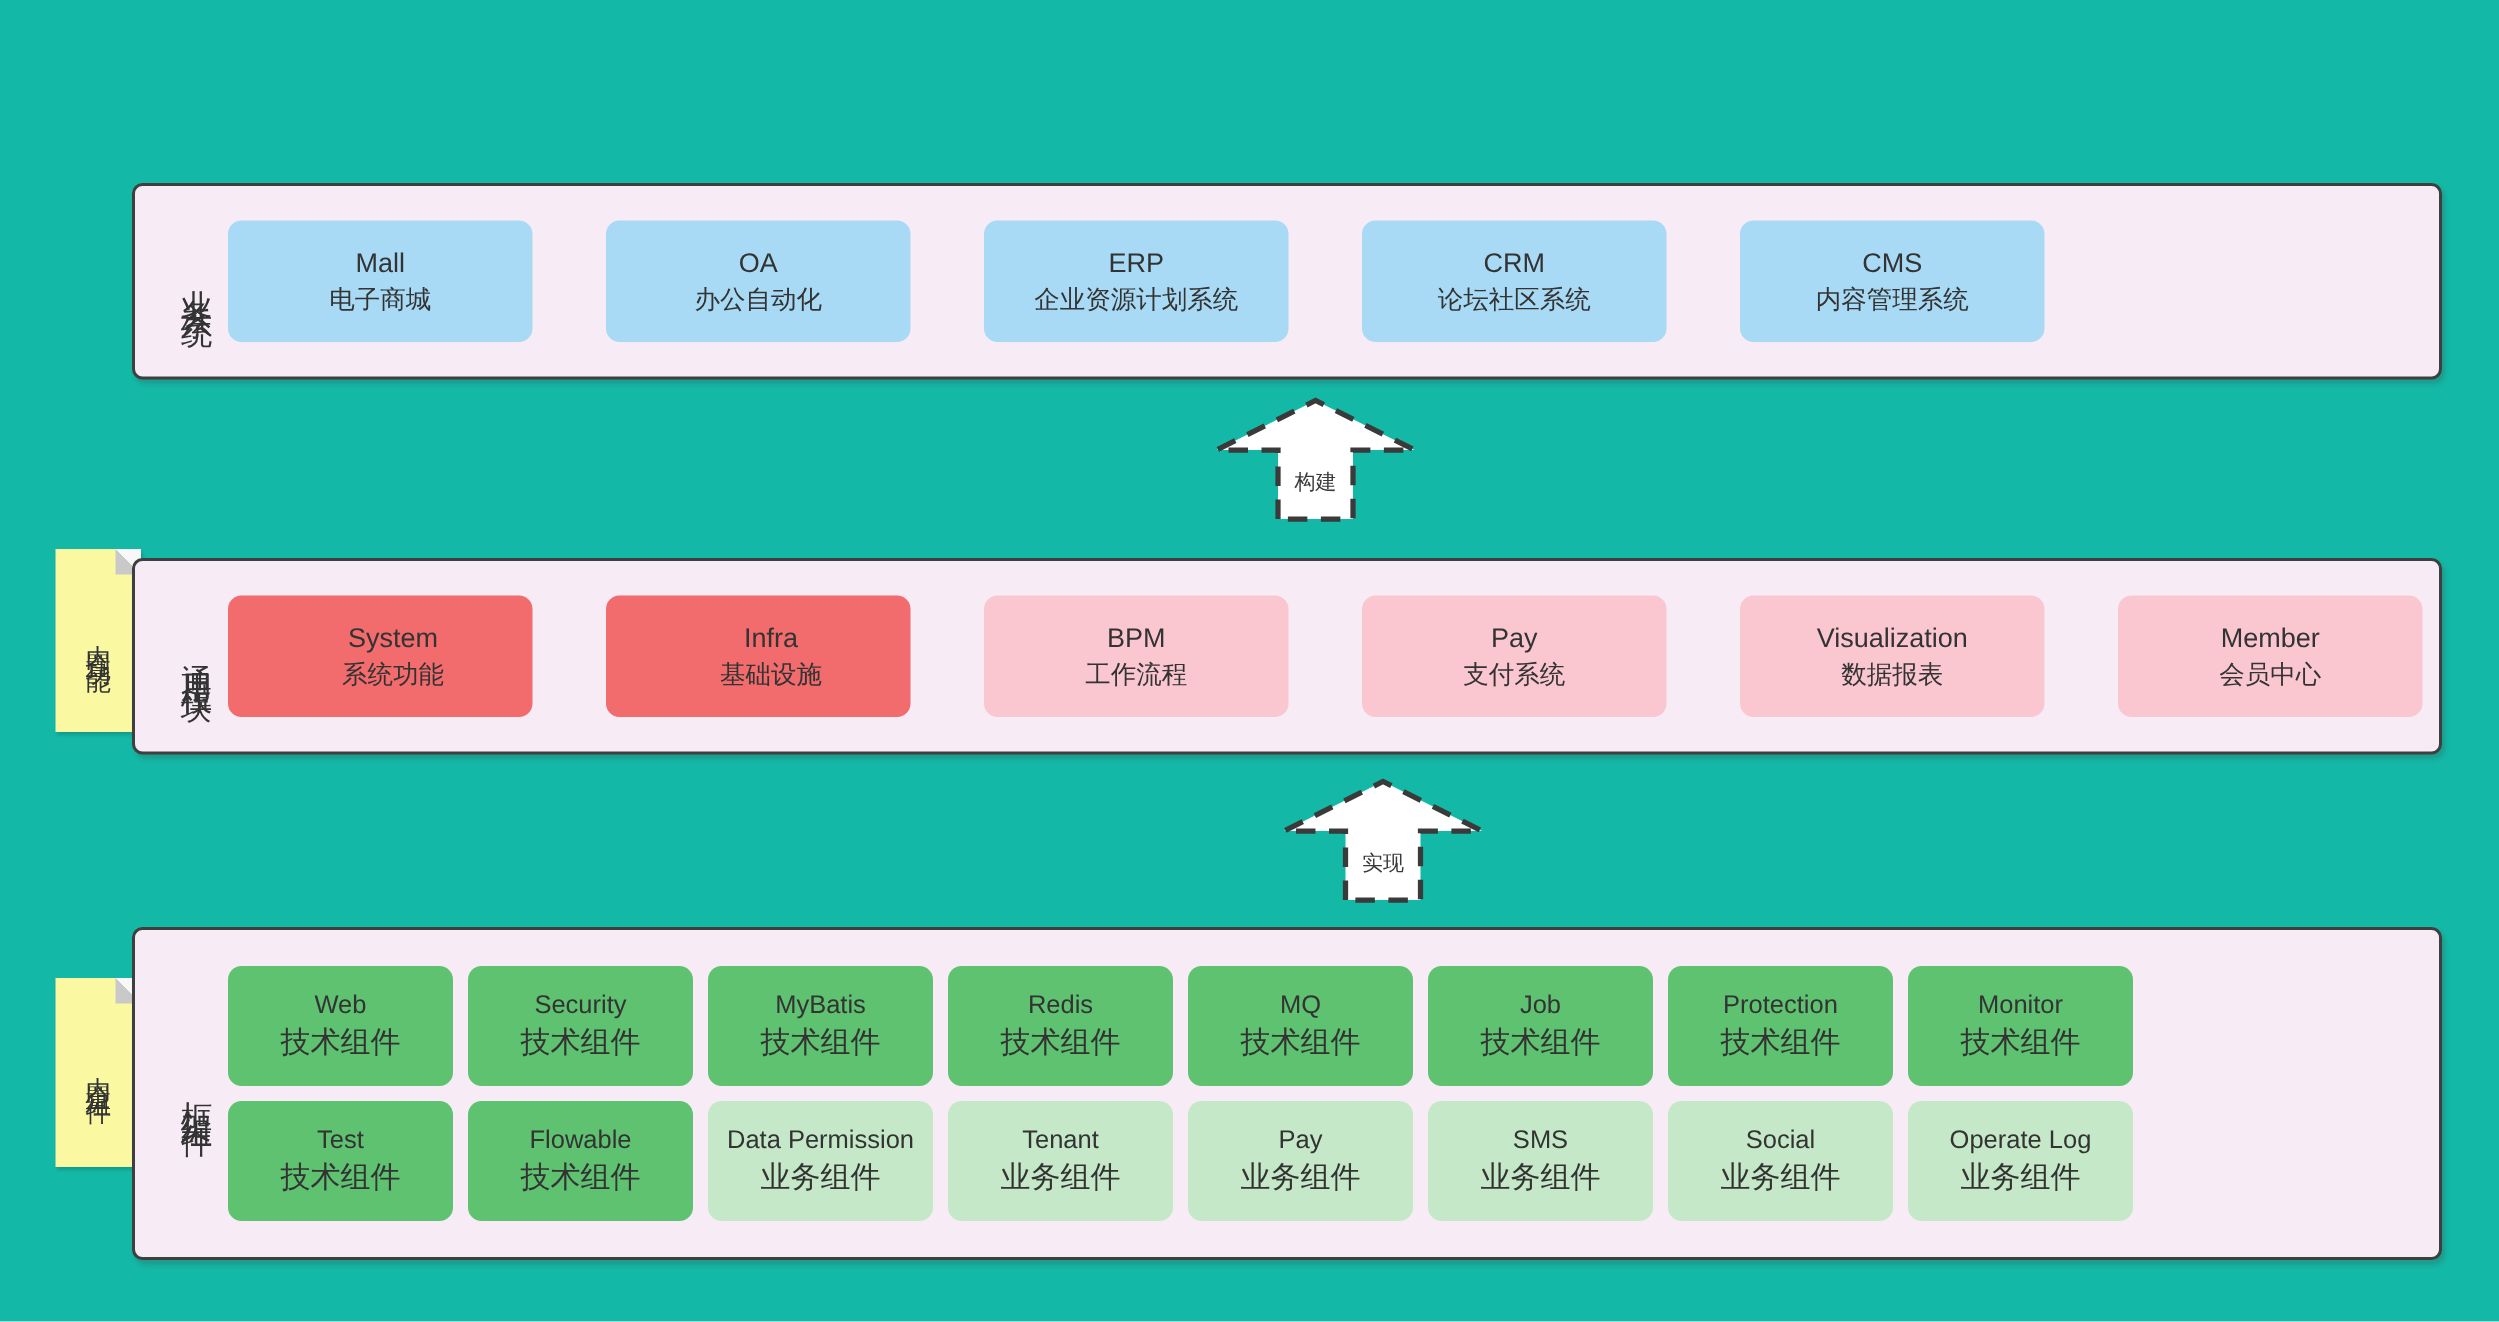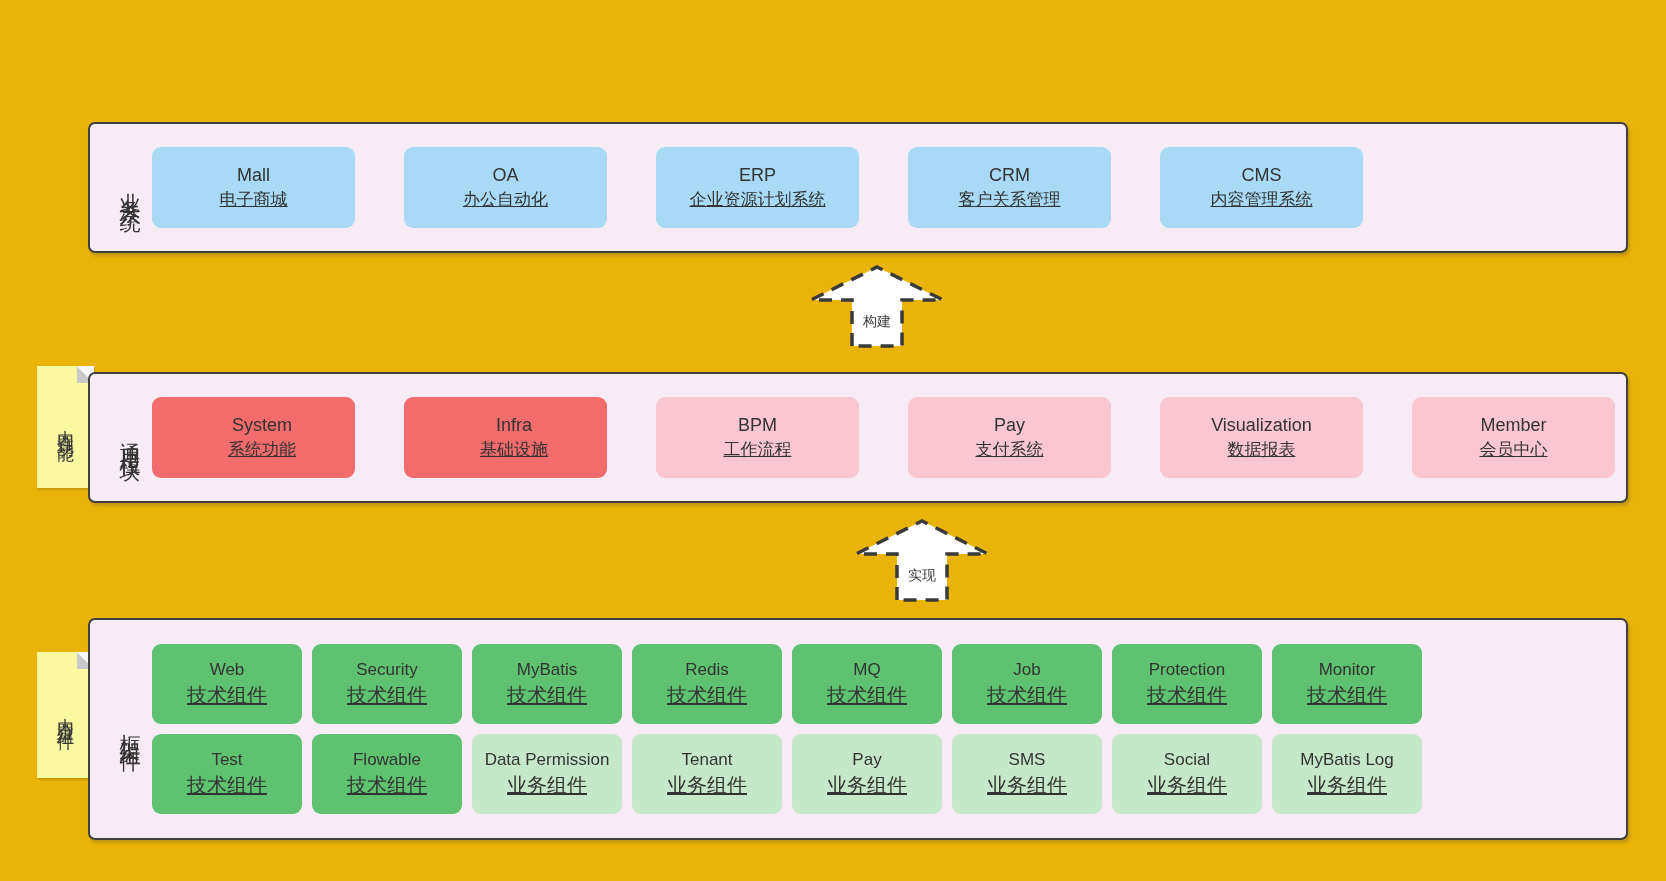--- a/index.html
+++ b/index.html
@@ -1,18 +1,18 @@
 <!DOCTYPE html>
 <html><head>
 <meta charset="utf-8">
 <style>
   * { margin:0; padding:0; box-sizing:border-box; }
   html,body { background:#f8f8f8; }
   .canvas {
-    position:relative; width:1666px; height:881px; background:#eab308;
+    position:relative; width:1666px; height:881px; background:#14b8a6;
     font-family:"Liberation Sans","DejaVu Sans",sans-serif; color:#333333;
     overflow:hidden;
   }
 
   
   .layer {
     position:absolute; left:88px; width:1540px;
     background:#f7ecf5; border:2px solid #3f3f3f; border-radius:7px;
     box-shadow:2px 3px 3px rgba(60,60,60,0.22);
     display:flex; align-items:center; padding-left:14px; z-index:2;
@@ -33,21 +33,21 @@
     column-gap:37px; row-gap:21px; margin-left:8px;gap:10px;
   }
 
   
   .box {
     border-radius:9px; display:flex; flex-direction:column;
     align-items:center; justify-content:center; text-align:center;
     line-height:1.38; padding:4px 6px;
   }
   .box .t { font-size:18px; }
-  .box .s { font-size:17px;text-decoration:underline; }
+  .box .s { font-size:17px; }
   .box-6 { width:203px; height:81px; }
   .box-8 { width:150px; height:80px; }
   .box-8 .t { font-size:17px; }
   .box-8 .s { font-size:20px; }
 
   .blue        { background:#a8daf5; }
   .red         { background:#f26b6d;padding-left:23px; }
   .pink        { background:#fac7d1; }
   .green-dark  { background:#5ec271; }
   .green-light { background:#c5e9c8; }
@@ -94,21 +94,21 @@
       <div class="box box-6 blue">
         <div class="t">OA</div>
         <div class="s">办公自动化</div>
       </div>
       <div class="box box-6 blue">
         <div class="t">ERP</div>
         <div class="s">企业资源计划系统</div>
       </div>
       <div class="box box-6 blue">
         <div class="t">CRM</div>
-        <div class="s">客户关系管理</div>
+        <div class="s">论坛社区系统</div>
       </div>
       <div class="box box-6 blue">
         <div class="t">CMS</div>
         <div class="s">内容管理系统</div>
       </div>
     </div>
   </section>
 
   <div class="arrow arrow-1">
     <svg viewBox="0 0 140 84">
@@ -220,19 +220,19 @@
       </div>
       <div class="box box-8 green-light">
         <div class="t">SMS</div>
         <div class="s">业务组件</div>
       </div>
       <div class="box box-8 green-light">
         <div class="t">Social</div>
         <div class="s">业务组件</div>
       </div>
       <div class="box box-8 green-light">
-        <div class="t">MyBatis Log</div>
+        <div class="t">Operate Log</div>
         <div class="s">业务组件</div>
       </div>
     </div>
   </section>
 
 </div>
 
 </body></html>

